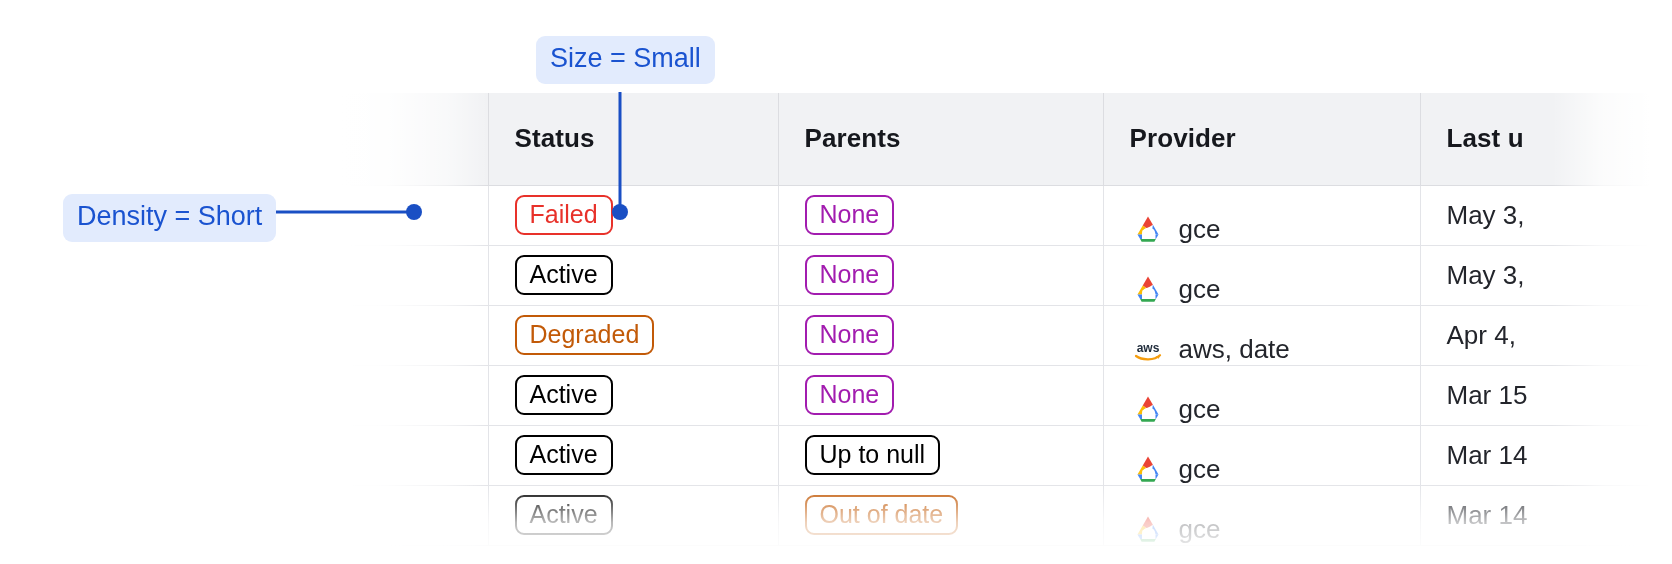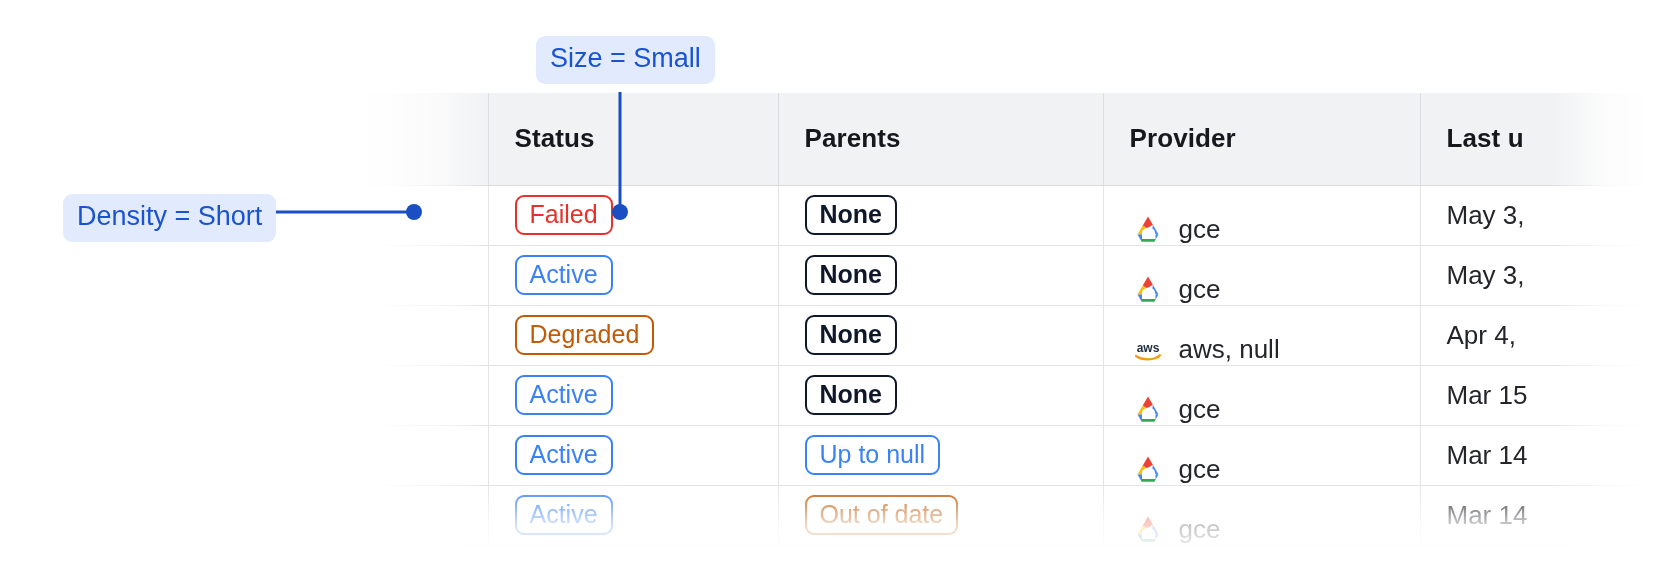--- a/index.html
+++ b/index.html
@@ -78,23 +78,23 @@
     display: inline-block;
     border: 2px solid currentColor;
     border-radius: 9px;
     padding: 3px 13px 5px 13px;
     font-size: 25px;
     line-height: 1.12;
     background: #ffffff;
     white-space: nowrap;
   }
   .pill.red     { color: #e8312a; }
-  .pill.green   { color: #3b82f6; }
+  .pill.green   { color: #000000; }
   .pill.orange  { color: #c25a08; text-align: center; }
-  .pill.neutral { color: #0f172a; font-weight: bold; }
+  .pill.neutral { color: #a21caf; }
 
   
   .prov {
     display: flex;
     align-items: flex-end;
     gap: 13px;
     height: 100%;
   }
   .prov-icon { width: 36px; height: 30px; flex: 0 0 auto; display:block; }
   .prov-label { font-size: 26px; color: #23252b; }
@@ -219,21 +219,21 @@
             <td></td>
             <td><span class="pill orange">Degraded</span></td>
             <td><span class="pill neutral">None</span></td>
             <td>
               <span class="prov">
                 <svg class="prov-icon" viewBox="0 0 48 40">
                   <text x="24" y="22" text-anchor="middle" font-family="Liberation Sans, sans-serif" font-size="16" font-weight="700" fill="#232f3e">aws</text>
                   <path d="M8 28 C16 34 33 34 40 27" stroke="#f59d0e" stroke-width="3" fill="none" stroke-linecap="round"></path>
                   <path d="M40 27 L34 28.5 L38.5 31.5 Z" fill="#f59d0e"></path>
                 </svg>
-                <span class="prov-label">aws, null</span>
+                <span class="prov-label">aws, date</span>
               </span>
             </td>
             <td>Apr 4,</td>
           </tr>
           <tr>
             <td></td>
             <td><span class="pill green">Active</span></td>
             <td><span class="pill neutral">None</span></td>
             <td>
               <span class="prov">

